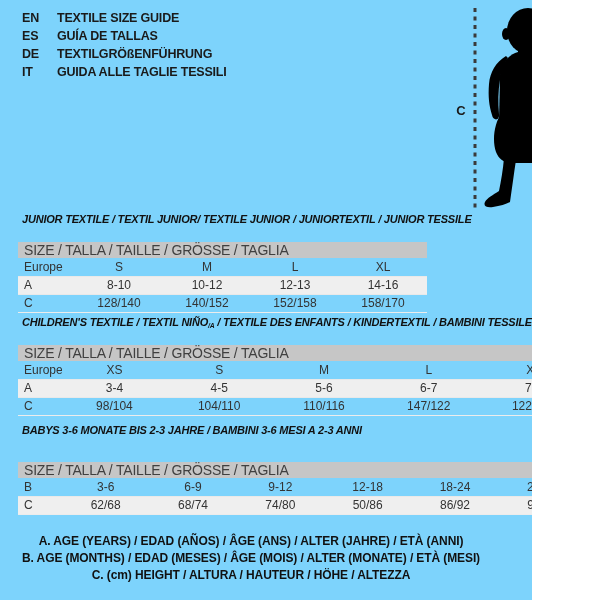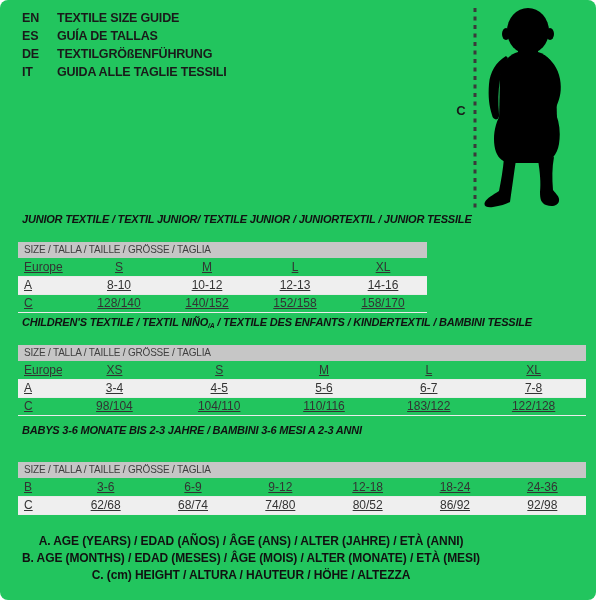--- a/index.html
+++ b/index.html
@@ -1,18 +1,18 @@
 <!DOCTYPE html>
 <html style="--header-bar: #c6c6c6; --row-shaded: #efefef; --silhouette: #000000;"><head>
 <meta charset="utf-8">
 <style>
   html,body{margin:0;padding:0;background:#fff;}
   #canvas{
-    position:relative;width:596px;height:600px;background:#22c55e;overflow:hidden;
-    font-family:"Liberation Sans","DejaVu Sans",sans-serif;color:#1a1a1a;border-radius:8px;
+    position:relative;width:532px;height:600px;background:#7dd3fc;overflow:hidden;
+    font-family:"Liberation Sans","DejaVu Sans",sans-serif;color:#1a1a1a;
   }
 
   
   .lang-list{position:absolute;left:22px;top:9px;}
   .lang-row{display:flex;height:18px;line-height:18px;font-weight:700;font-size:12.5px;letter-spacing:-0.2px;}
   .lang-code{width:35px;}
 
   
   .figure{position:absolute;left:440px;top:0;width:160px;height:215px;}
   .figure svg{position:absolute;left:0;top:0;}
@@ -25,29 +25,29 @@
   #title1{left:22px;top:211px;}
   #title2{left:22px;top:314px;}
   #title3{left:22px;top:422px;}
   .sub{font-size:0.62em;vertical-align:-0.22em;}
 
   
   .size-table{position:absolute;border-bottom:1px solid #ececec;}
   #table1{left:18px;top:242px;width:409px;}
   #table2{left:18px;top:345px;width:568px;}
   #table3{left:18px;top:462px;width:568px;}
-  .hbar{height:16px;line-height:16px;padding-left:6px;font-size:10px;letter-spacing:-0.2px;
+  .hbar{height:16px;line-height:16px;padding-left:6px;font-size:14px;letter-spacing:-0.2px;
     color:#404040;background:var(--header-bar,#c6c6c6);}
   .trow{display:grid;height:18px;line-height:18px;font-size:12px;color:#333;}
   .trow.shaded{background:var(--row-shaded,#efefef);}
   .trow + .trow{box-shadow:inset 0 1px 0 #e9e9e9;}
   .cols4 .trow{grid-template-columns:57px repeat(4,1fr);}
   .cols5 .trow{grid-template-columns:44px repeat(5,1fr);}
   .cols6 .trow{grid-template-columns:44px repeat(6,1fr);}
-  .cell{text-align:center;overflow:hidden;text-decoration:underline;}
+  .cell{text-align:center;overflow:hidden;}
   .cell.label{text-align:left;padding-left:6px;}
 
   
   .notes{position:absolute;left:22px;top:533px;}
   .note{height:17px;line-height:17px;font-weight:700;font-size:12px;letter-spacing:-0.1px;
     color:#111;white-space:nowrap;text-align:center;}
 
   .sil{fill:var(--silhouette,#000);}
 </style>
 </head>
@@ -136,21 +136,21 @@
         <div class="cell">4-5</div>
         <div class="cell">5-6</div>
         <div class="cell">6-7</div>
         <div class="cell">7-8</div>
       </div>
       <div class="trow">
         <div class="cell label">C</div>
         <div class="cell">98/104</div>
         <div class="cell">104/110</div>
         <div class="cell">110/116</div>
-        <div class="cell">183/122</div>
+        <div class="cell">147/122</div>
         <div class="cell">122/128</div>
       </div>
     </div>
 
   <div class="section-title" id="title3">
     <div>BABYS 3-6 MONATE BIS 2-3 JAHRE / BAMBINI 3-6 MESI A 2-3 ANNI</div>
   </div>
   <div class="size-table cols6" id="table3">
       <div class="hbar">SIZE / TALLA / TAILLE / GRÖSSE / TAGLIA</div>
       <div class="trow">
@@ -160,21 +160,21 @@
         <div class="cell">9-12</div>
         <div class="cell">12-18</div>
         <div class="cell">18-24</div>
         <div class="cell">24-36</div>
       </div>
       <div class="trow shaded">
         <div class="cell label">C</div>
         <div class="cell">62/68</div>
         <div class="cell">68/74</div>
         <div class="cell">74/80</div>
-        <div class="cell">80/52</div>
+        <div class="cell">50/86</div>
         <div class="cell">86/92</div>
         <div class="cell">92/98</div>
       </div>
     </div>
 
   <div class="notes">
     <div class="note">A. AGE (YEARS) / EDAD (AÑOS) / ÂGE (ANS) / ALTER (JAHRE) / ETÀ (ANNI)</div>
     <div class="note">B. AGE (MONTHS) / EDAD (MESES) / ÂGE (MOIS) / ALTER (MONATE) / ETÀ (MESI)</div>
     <div class="note">C. (cm) HEIGHT / ALTURA / HAUTEUR / HÖHE / ALTEZZA</div>
   </div>

